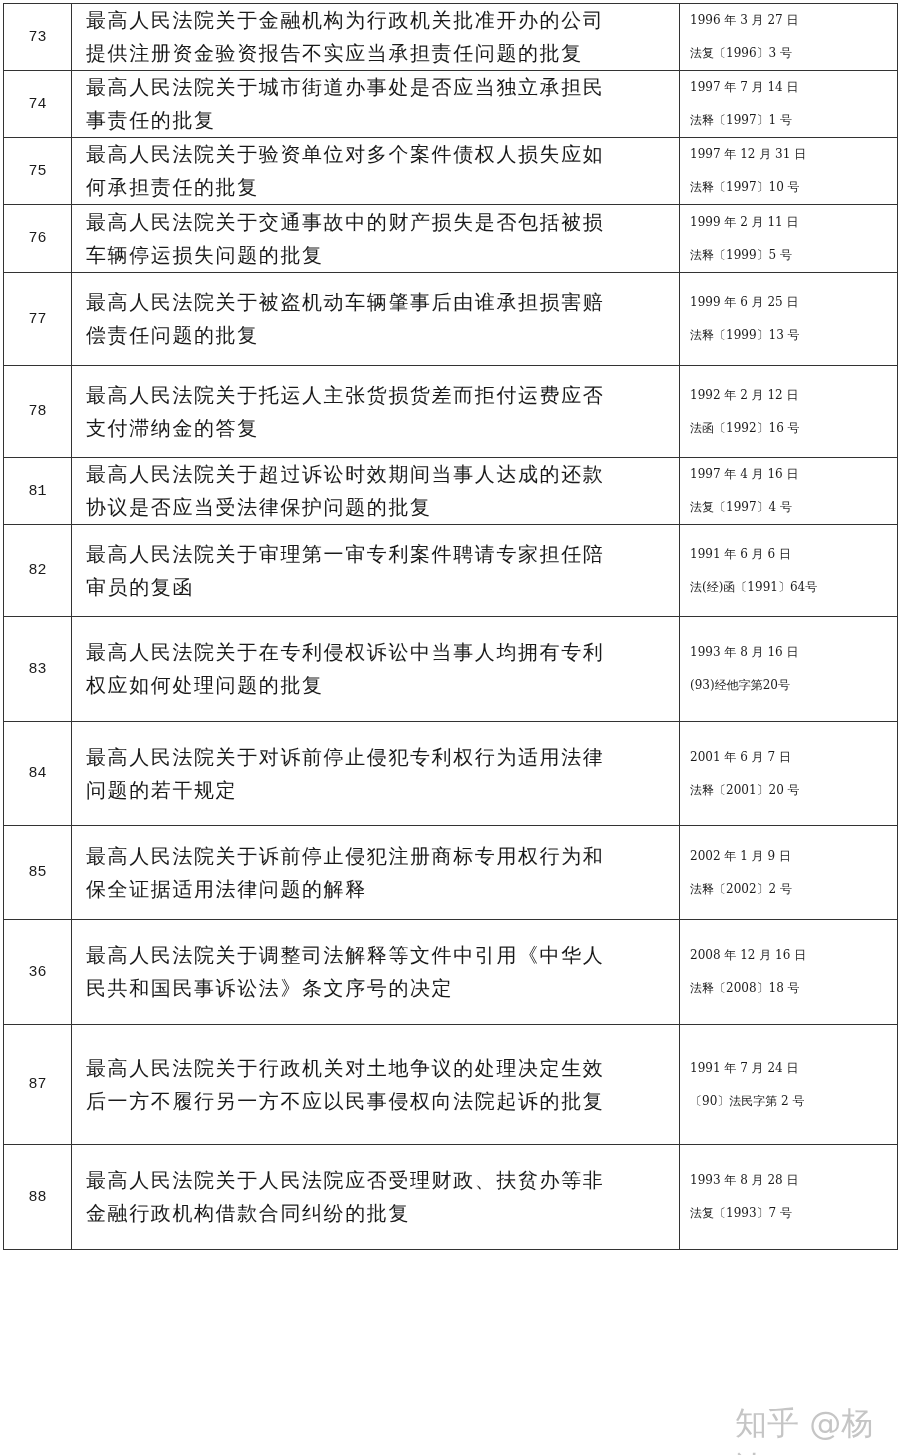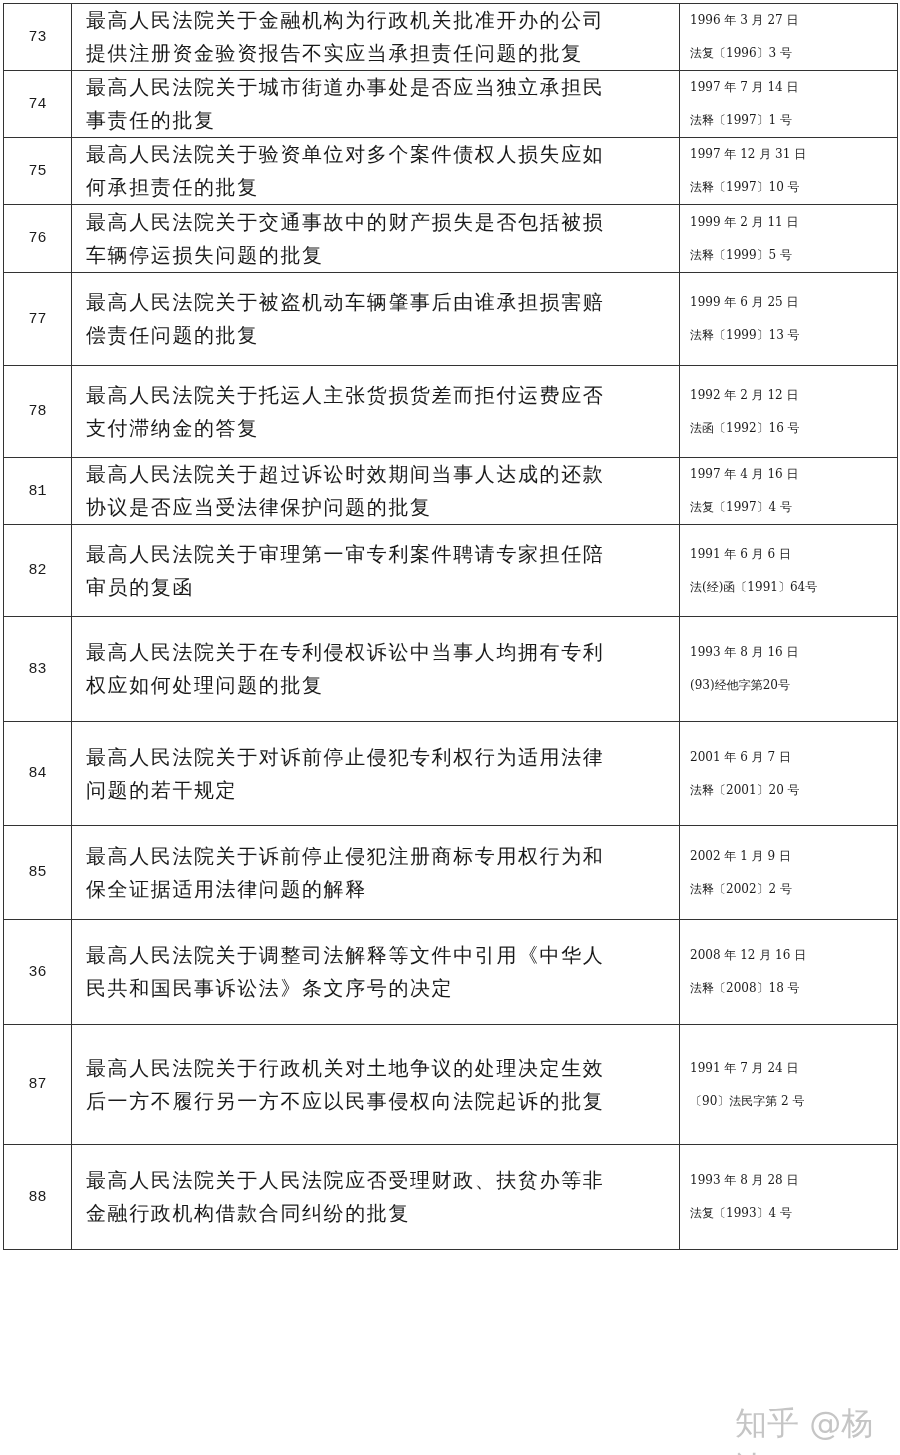--- a/index.html
+++ b/index.html
@@ -168,19 +168,19 @@
         </td>
       </tr>
       <tr style="height: 105px;">
         <td class="num">88</td>
         <td class="title">
           <span class="title-line">最高人民法院关于人民法院应否受理财政、扶贫办等非</span>
           <span class="title-line">金融行政机构借款合同纠纷的批复</span>
         </td>
         <td class="ref">
           <span class="ref-line">1993 年 8 月 28 日</span>
-          <span class="ref-line">法复〔1993〕4 号</span>
+          <span class="ref-line">法复〔1993〕7 号</span>
         </td>
       </tr>
     </tbody>
 </table>
 
 <div class="watermark">知乎 @杨涛</div>
 
 </body></html>

